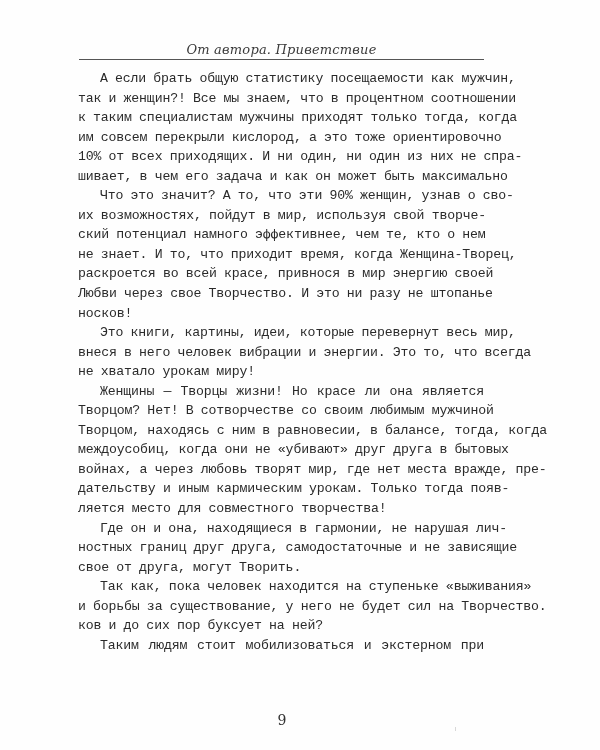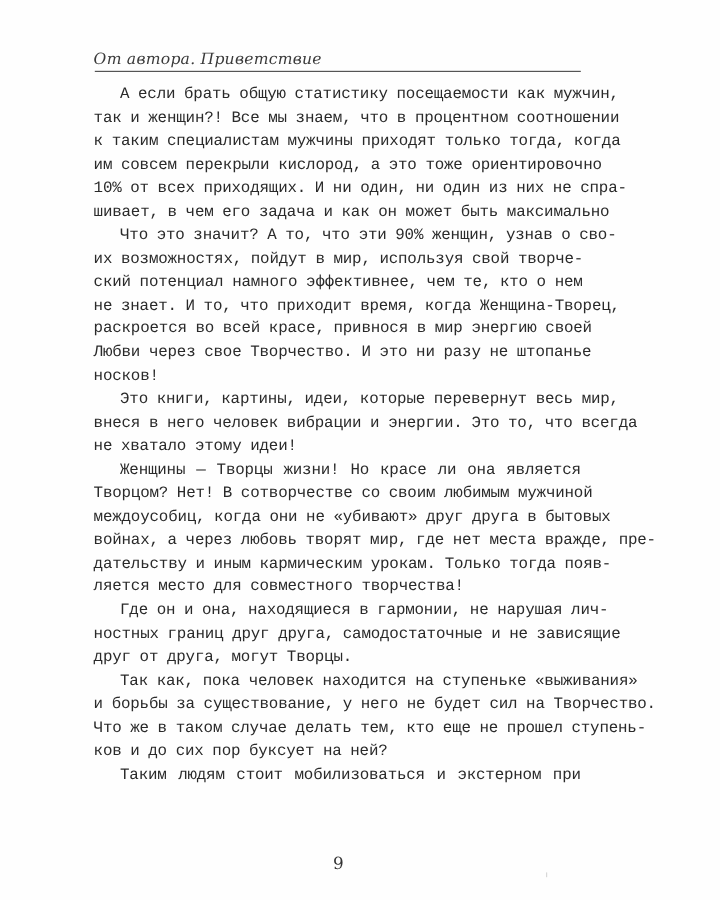--- a/index.html
+++ b/index.html
@@ -19,20 +19,21 @@
       position: absolute;
       left: 0; top: 0;
       width: 600px; height: 750px;
       background: #fefefe;
     }
     .running-head {
       position: absolute;
       left: 78px;
       width: 407px;
       top: 42px;
+      text-align: center;
       font-style: italic;
       font-size: 13px;
       letter-spacing: 0.2px;
       color: #3a3a3a;
     }
     .head-rule {
       position: absolute;
       left: 79px;
       width: 405px;
       top: 59px;
@@ -97,32 +98,32 @@
       <span class="line">шивает, в чем его задача и как он может быть максимально</span>
       <span class="line indent">Что это значит? А то, что эти 90% женщин, узнав о сво-</span>
       <span class="line">их возможностях, пойдут в мир, используя свой творче-</span>
       <span class="line">ский потенциал намного эффективнее, чем те, кто о нем</span>
       <span class="line">не знает. И то, что приходит время, когда Женщина-Творец,</span>
       <span class="line">раскроется во всей красе, привнося в мир энергию своей</span>
       <span class="line">Любви через свое Творчество. И это ни разу не штопанье</span>
       <span class="line last">носков!</span>
       <span class="line indent">Это книги, картины, идеи, которые перевернут весь мир,</span>
       <span class="line">внеся в него человек вибрации и энергии. Это то, что всегда</span>
-      <span class="line last">не хватало этому идеи!</span>
+      <span class="line last">не хватало урокам миру!</span>
       <span class="line indent">Женщины — Творцы жизни! Но красе ли она является</span>
       <span class="line">Творцом? Нет! В сотворчестве со своим любимым мужчиной</span>
+      <span class="line">Творцом, находясь с ним в равновесии, в балансе, тогда, когда</span>
       <span class="line">междоусобиц, когда они не «убивают» друг друга в бытовых</span>
       <span class="line">войнах, а через любовь творят мир, где нет места вражде, пре-</span>
       <span class="line">дательству и иным кармическим урокам. Только тогда появ-</span>
       <span class="line last">ляется место для совместного творчества!</span>
       <span class="line indent">Где он и она, находящиеся в гармонии, не нарушая лич-</span>
       <span class="line">ностных границ друг друга, самодостаточные и не зависящие</span>
-      <span class="line last">друг от друга, могут Творцы.</span>
+      <span class="line last">свое от друга, могут Творить.</span>
       <span class="line indent">Так как, пока человек находится на ступеньке «выживания»</span>
       <span class="line">и борьбы за существование, у него не будет сил на Творчество.</span>
-      <span class="line">Что же в таком случае делать тем, кто еще не прошел ступень-</span>
       <span class="line last">ков и до сих пор буксует на ней?</span>
       <span class="line indent">Таким людям стоит мобилизоваться и экстерном при</span>
     </div>
 
   <div class="page-number">9</div>
   <div class="speck"></div>
 </div>
 
 </body></html>

